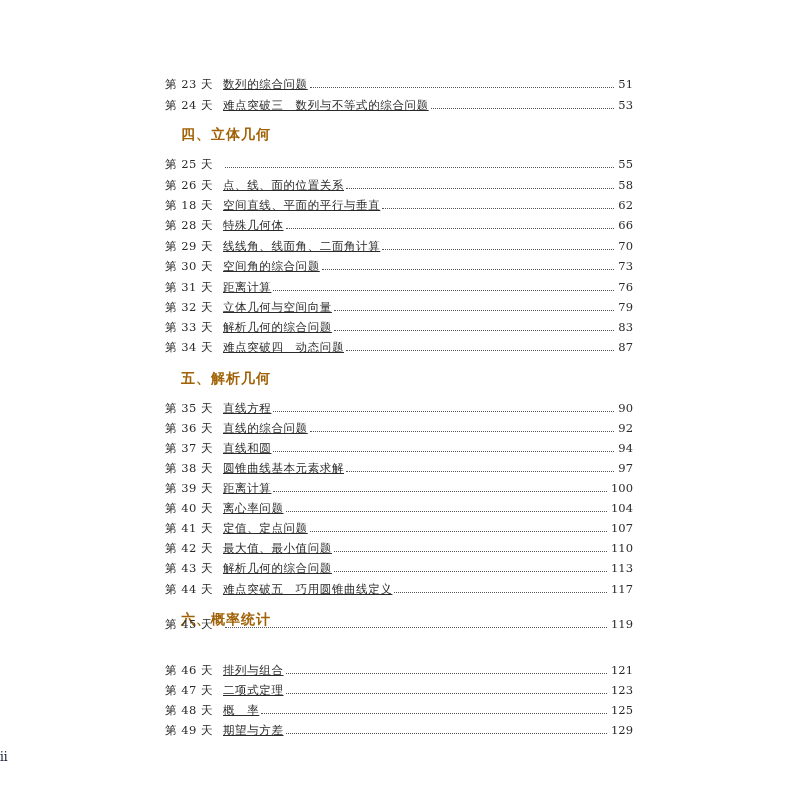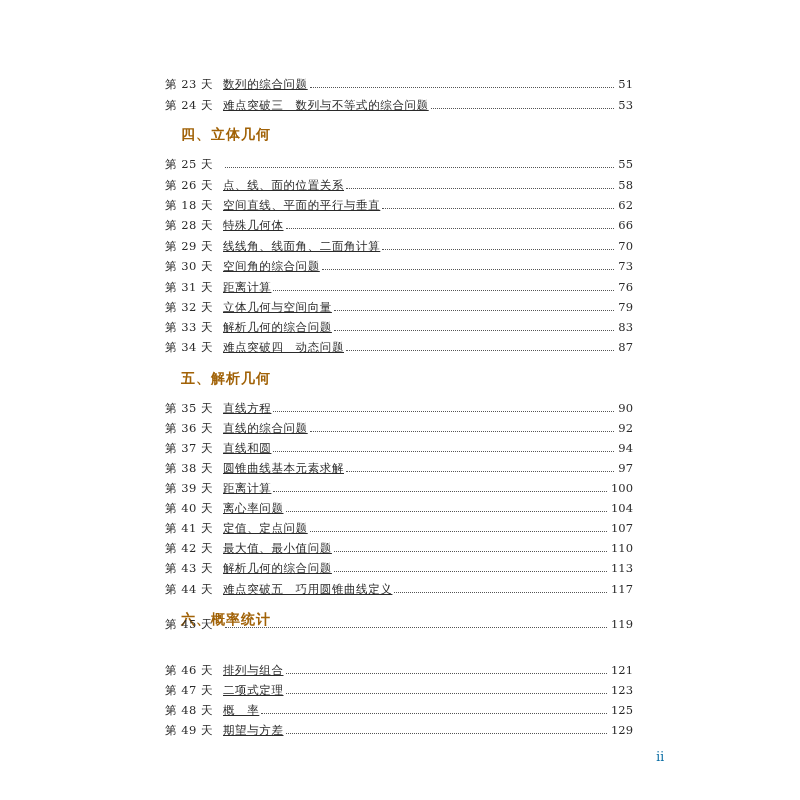--- a/index.html
+++ b/index.html
@@ -9,22 +9,22 @@
   .row { position: absolute; left: 0; width: 468px; height: 18px; display: flex;
          align-items: center; font-size: 11.5px; line-height: 18px; }
   .day { width: 58px; flex: 0 0 58px; white-space: nowrap; letter-spacing: 0.5px; }
   .title { white-space: nowrap; flex: 0 0 auto; letter-spacing: 0.6px; text-decoration: underline; }
   .leader { flex: 1 1 auto; margin: 0 4px 0 2px; height: 1px; align-self: center;
             border-bottom: 1.5px dotted #555; transform: translateY(3px); }
   .pg { flex: 0 0 auto; min-width: 14px; text-align: left; }
   .heading { position: absolute; left: 16px; width: 468px; text-align: left;
              font-family: "DejaVu Sans", "Liberation Sans", sans-serif; font-weight: bold;
              font-size: 14px; color: #a16207; letter-spacing: 1px; }
-  .footer { position: absolute; left: 0; width: 664px; top: 750px; text-align: right;
-            font-size: 12px; color: #0369a1; }
+  .footer { position: absolute; left: 0; width: 664px; top: 750px; text-align: left;
+            font-size: 12px; color: #0f172a; }
 </style>
 </head>
 <body>
 
 <div class="page">
 
   <div class="row" style="top:75px">
     <span class="day">第 23 天</span>
     <span class="title">数列的综合问题</span>
     <span class="leader"></span>

